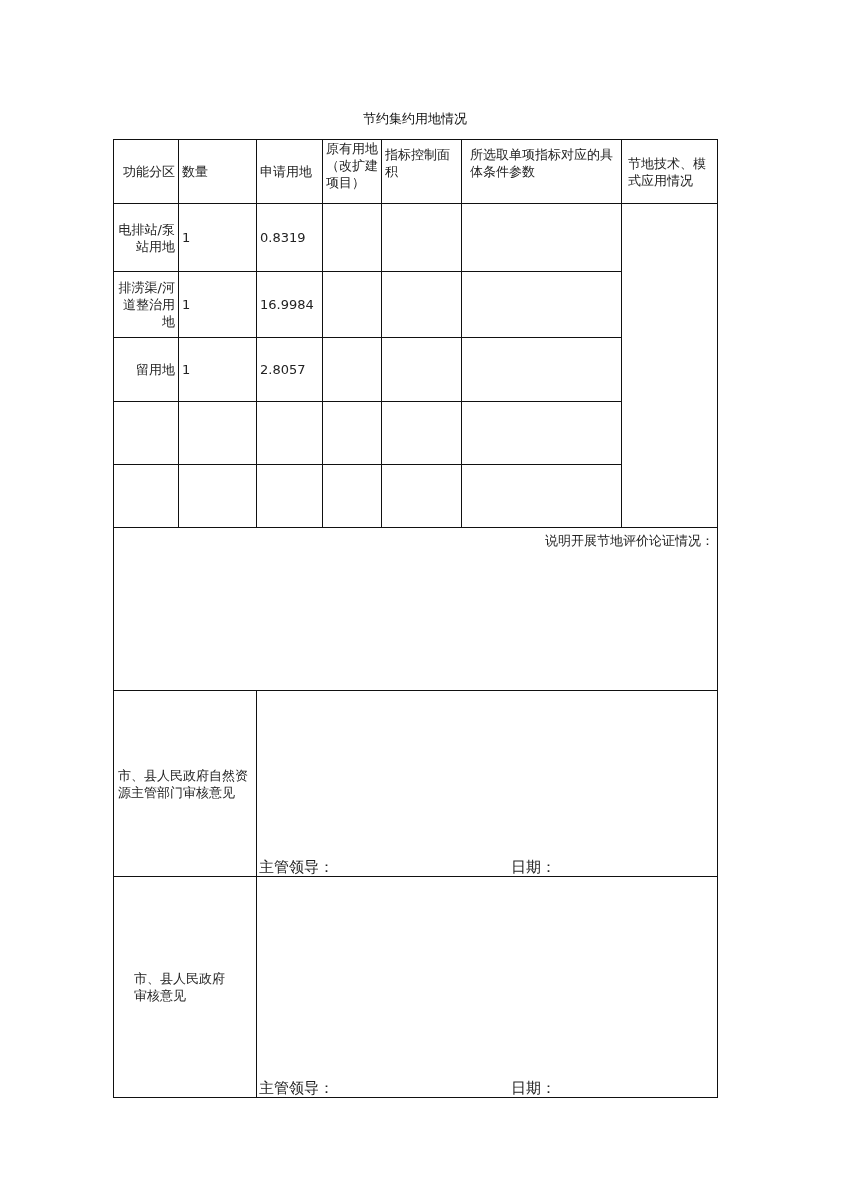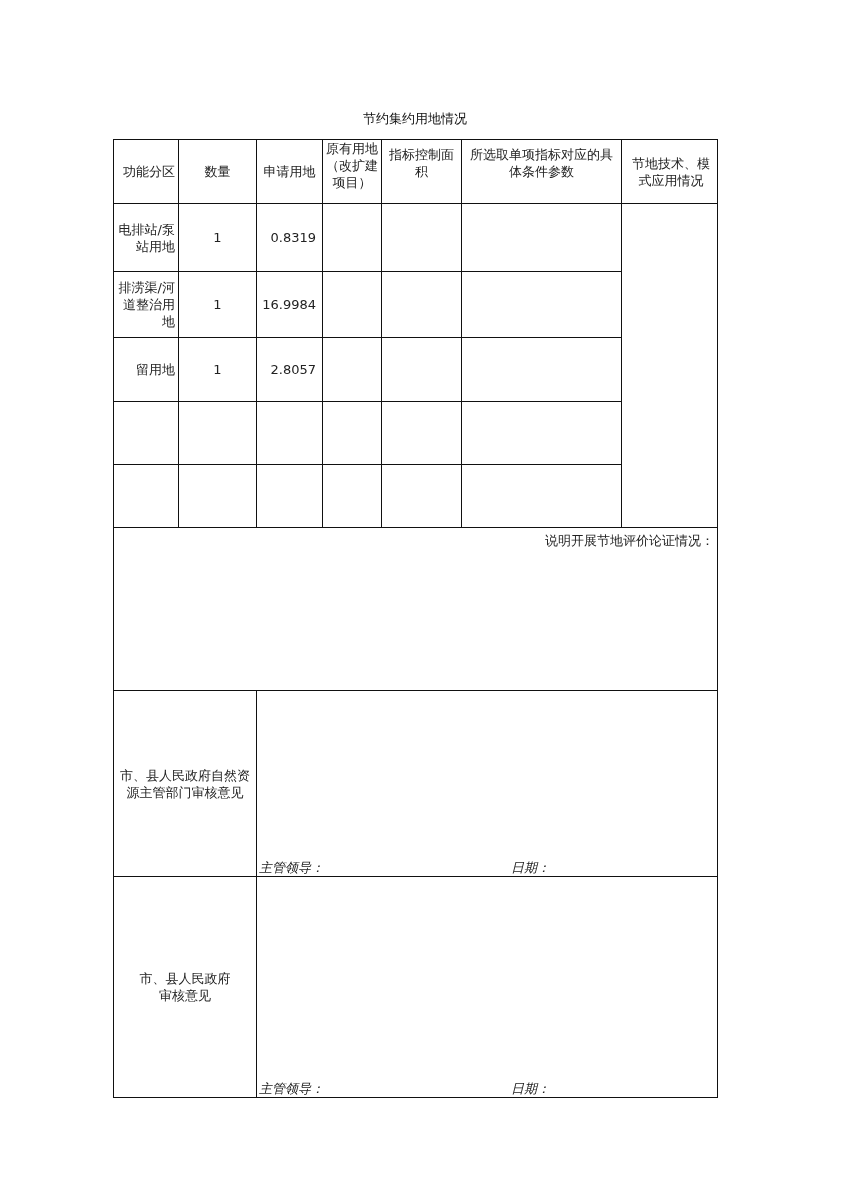--- a/index.html
+++ b/index.html
@@ -1,26 +1,26 @@
 <!DOCTYPE html>
 <html><head>
 <meta charset="utf-8">
 <style>
   html, body { margin: 0; padding: 0; background: #ffffff; }
   body { width: 850px; height: 1202px; position: relative; font-family: "DejaVu Sans", "Liberation Sans", sans-serif; color: #111; }
   .title { position: absolute; left: 113px; width: 604px; top: 110px; text-align: center; font-size: 13px; font-weight: normal; color: #111; }
   table.form { position: absolute; left: 113px; top: 139px; border-collapse: collapse; table-layout: fixed; }
   table.form td { border: 1.5px solid #111; font-size: 13px; padding: 0 3px; vertical-align: middle; line-height: 17px; overflow: hidden; color: #222; }
-  .c { text-align: center; }
-  .r { text-align: right; padding-right: 6px !important; margin-left: 40px; }
+  .c { text-align: left; }
+  .r { padding-right: 6px !important; margin-left: 40px; }
   .l { text-align: right; }
   .hdr-cut { height: 62px; overflow: hidden; }
   .note { vertical-align: top !important; padding-top: 4px !important; }
   .review-body { position: relative; vertical-align: bottom !important; }
-  .sig { position: absolute; bottom: 0; font-size: 13px; color: #222; font-style: italic; }
+  .sig { position: absolute; bottom: 0; font-size: 15px; color: #222; }
 </style>
 </head>
 <body>
 
 <div class="title">节约集约用地情况</div>
 
 <table class="form">
   <colgroup>
     <col style="width:65px">
       <col style="width:78px">

